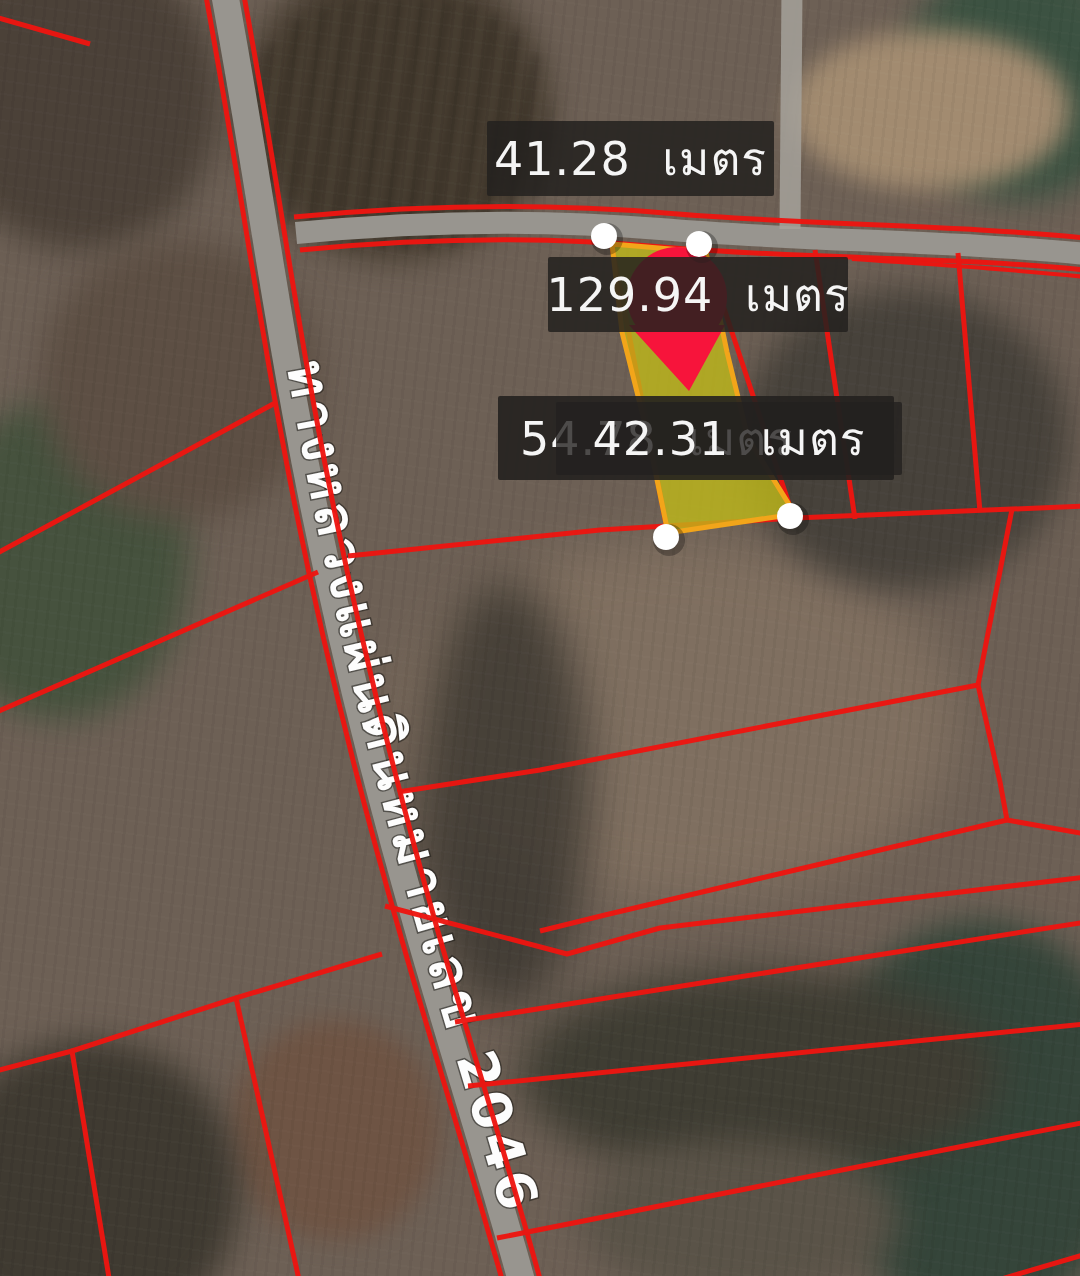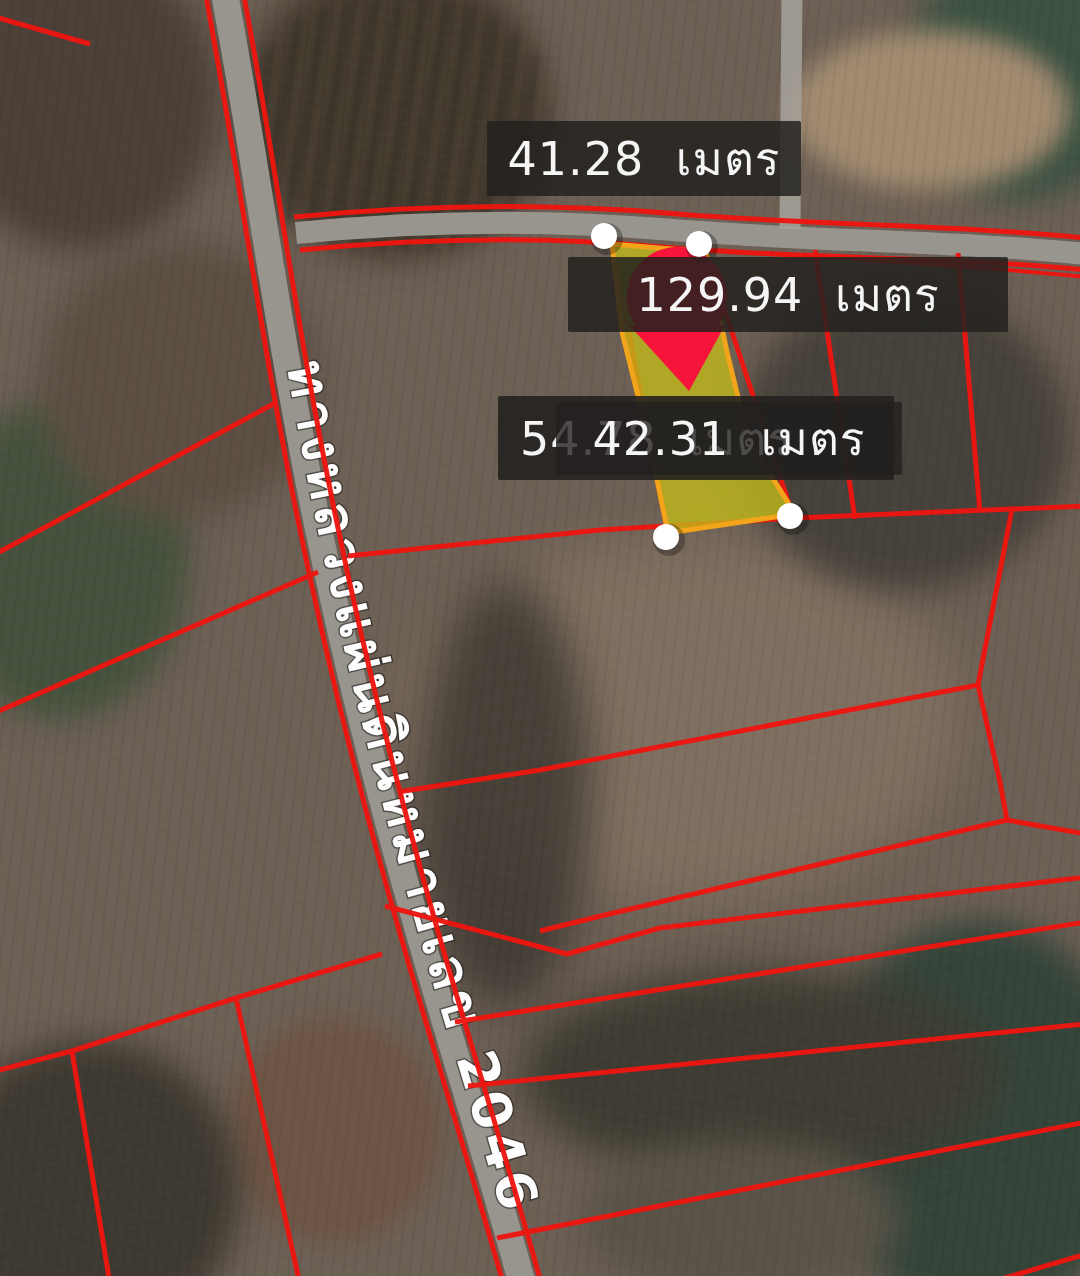--- a/index.html
+++ b/index.html
@@ -123,21 +123,21 @@
       <circle cx="604" cy="236" r="13" fill="#ffffff"></circle>
       <circle cx="702" cy="247" r="16" fill="rgba(0,0,0,.28)"></circle>
       <circle cx="699" cy="244" r="13" fill="#ffffff"></circle>
       <circle cx="669" cy="540" r="16" fill="rgba(0,0,0,.28)"></circle>
       <circle cx="666" cy="537" r="13" fill="#ffffff"></circle>
       <circle cx="793" cy="519" r="16" fill="rgba(0,0,0,.28)"></circle>
       <circle cx="790" cy="516" r="13" fill="#ffffff"></circle>
     </g>
   </svg>
 
-  <div class="mlabel" style="left:487px;top:121px;width:314px;height:75px;">41.28 เมตร</div>
+  <div class="mlabel" style="left:487px;top:121px;width:287px;height:75px;">41.28 เมตร</div>
 
-  <div class="mlabel" style="left:568px;top:257px;width:440px;height:75px;">129.94 เมตร</div>
+  <div class="mlabel" style="left:548px;top:257px;width:300px;height:75px;">129.94 เมตร</div>
 
   <div class="mlabel back" style="left:498px;top:396px;width:374px;height:84px;padding-left:22px;">54.78 เมตร</div>
 
   <div class="mlabel front" style="left:556px;top:402px;width:346px;height:73px;">42.31 เมตร</div>
 
 </div>
 
 </body></html>

